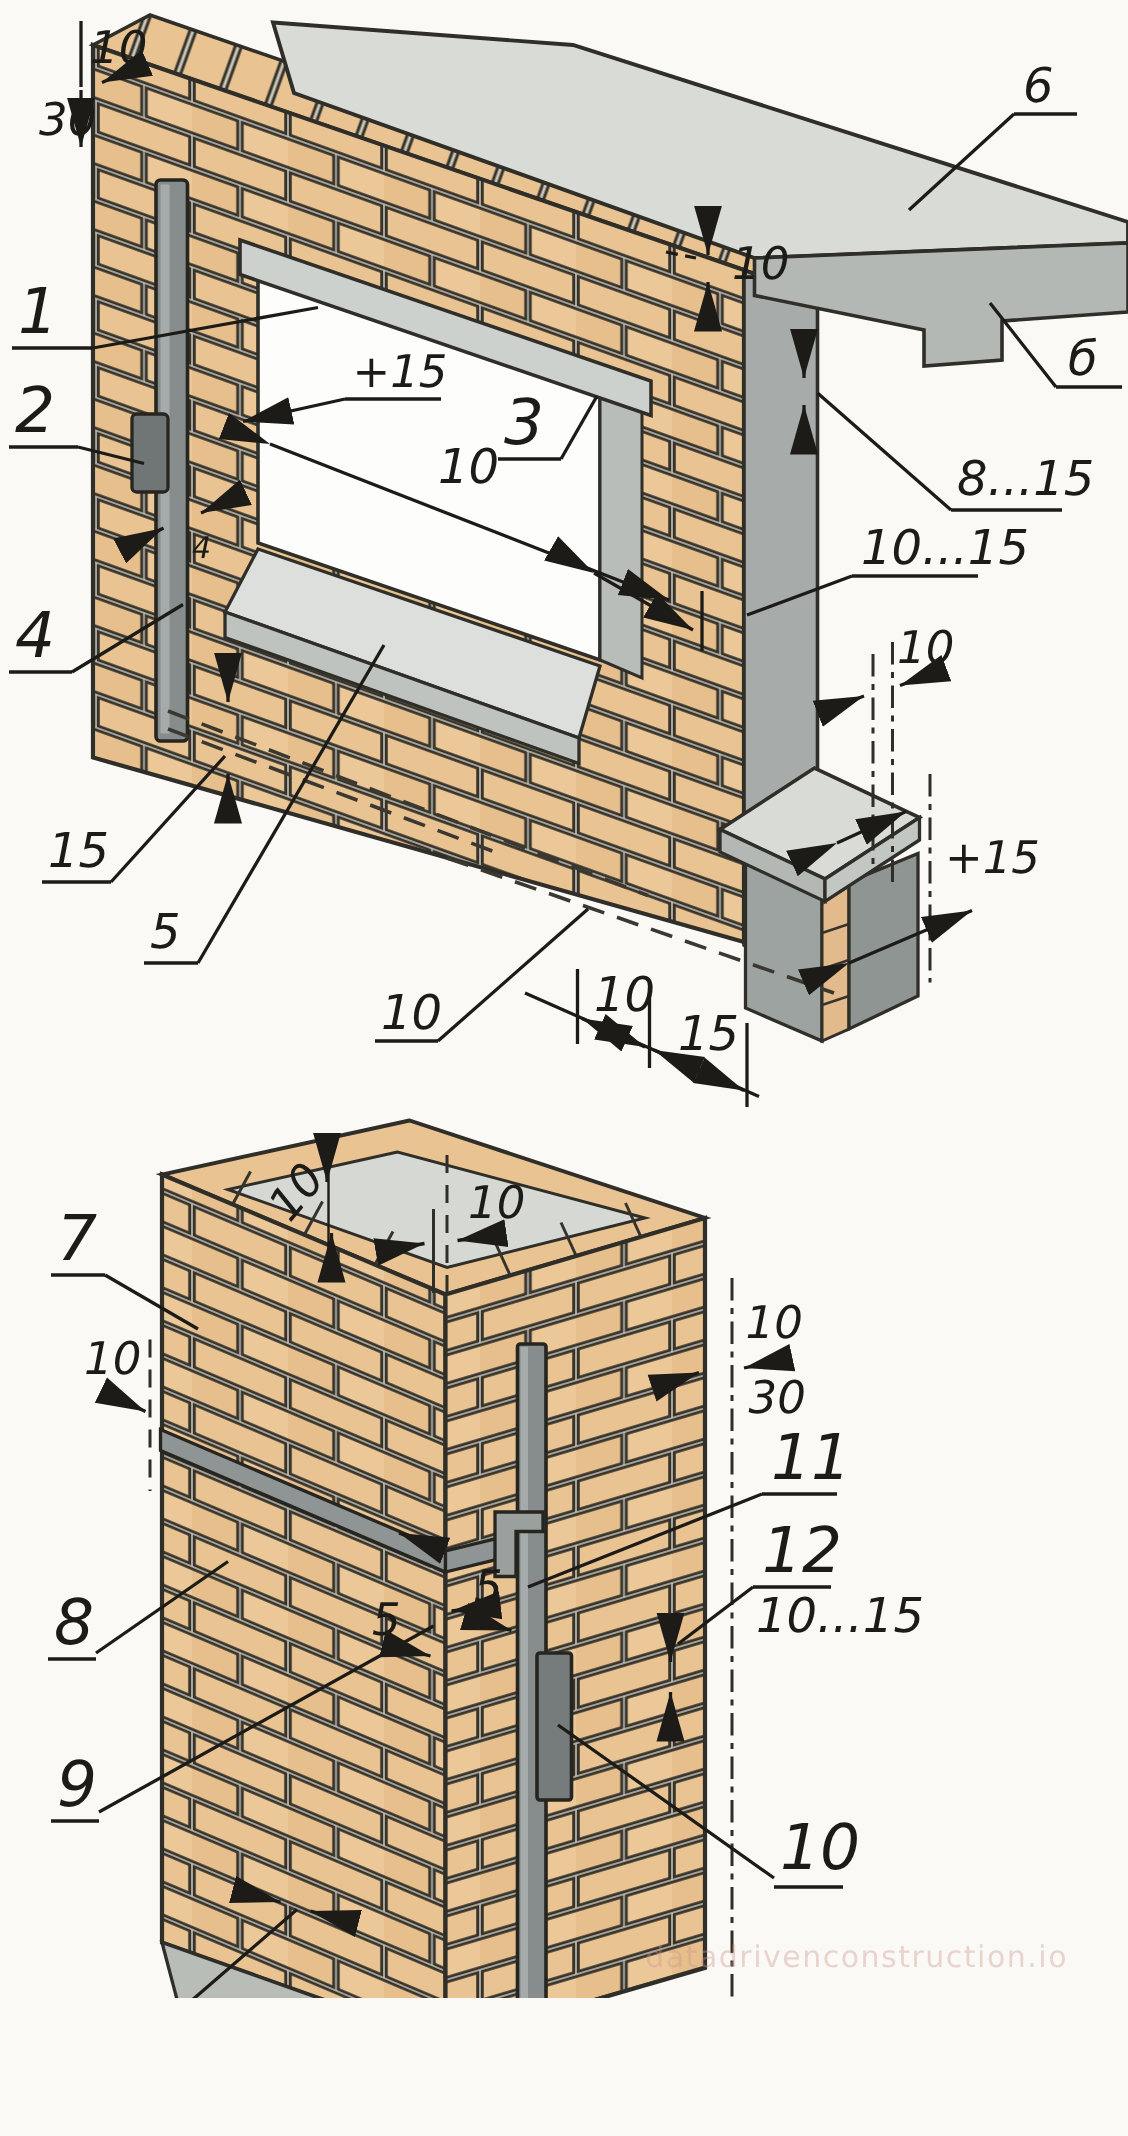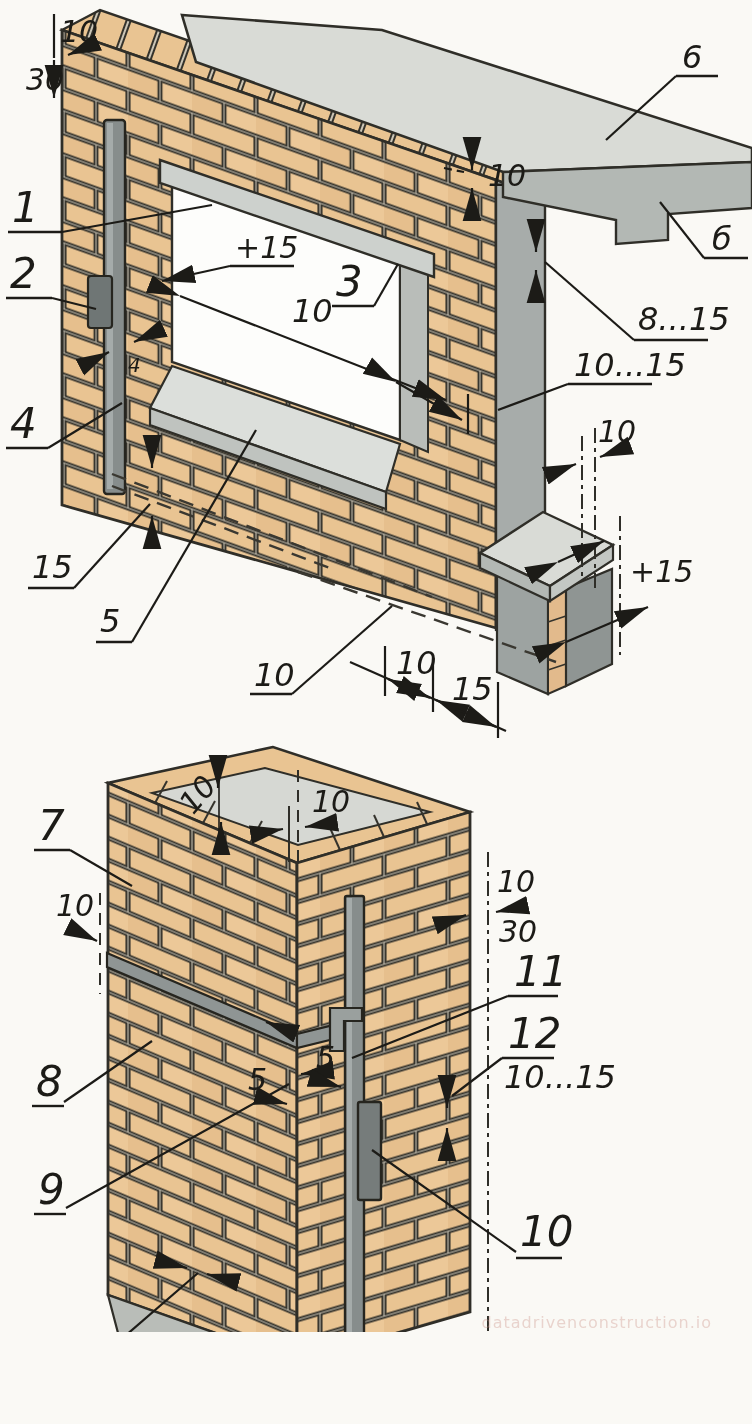--- a/index.html
+++ b/index.html
@@ -9,21 +9,21 @@
   text{font-family:"DejaVu Sans", sans-serif;font-style:italic;fill:#1c1b17;}
   .big{font-size:42px;}
   .mid{font-size:32px;}
   .dim{font-size:30px;}
   .tiny{font-size:20px;}
   .lead{stroke:#1c1b17;stroke-width:2.2;fill:none;}
   .shelf{stroke:#1c1b17;stroke-width:2.4;}
   .devline{stroke:#3a3831;stroke-width:2.4;stroke-dasharray:15 9;fill:none;}
   .axis{stroke:#2f2e28;stroke-width:2;stroke-dasharray:15 5 4 5;fill:none;}
   .dash{stroke:#2f2e28;stroke-width:2;stroke-dasharray:12 8;fill:none;}
-  #wm{position:absolute;right:40px;bottom:0;font-size:16px;color:rgba(205,150,140,0.38);
+  #wm{position:absolute;right:40px;bottom:16px;font-size:20px;color:rgba(205,150,140,0.38);
       font-style:normal;letter-spacing:1px;}
 </style>
 </head>
 <body>
 
 <div id="stage">
 <svg width="752" height="1424" viewBox="0 0 752 1424">
 <defs>
   <marker id="ah" viewBox="0 0 12 8" refX="12" refY="4" markerWidth="15" markerHeight="10" orient="auto">
     <path d="M12,4 L0,0.6 L0,7.4 Z" fill="#1c1b17"></path>

